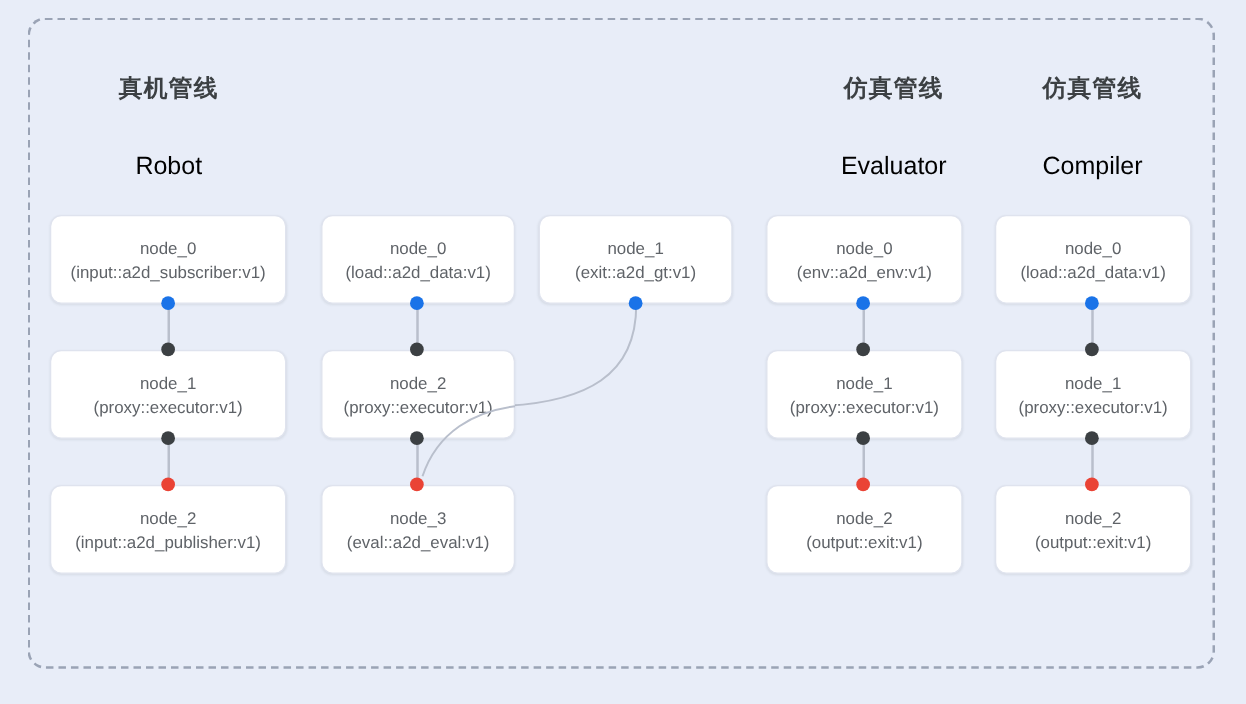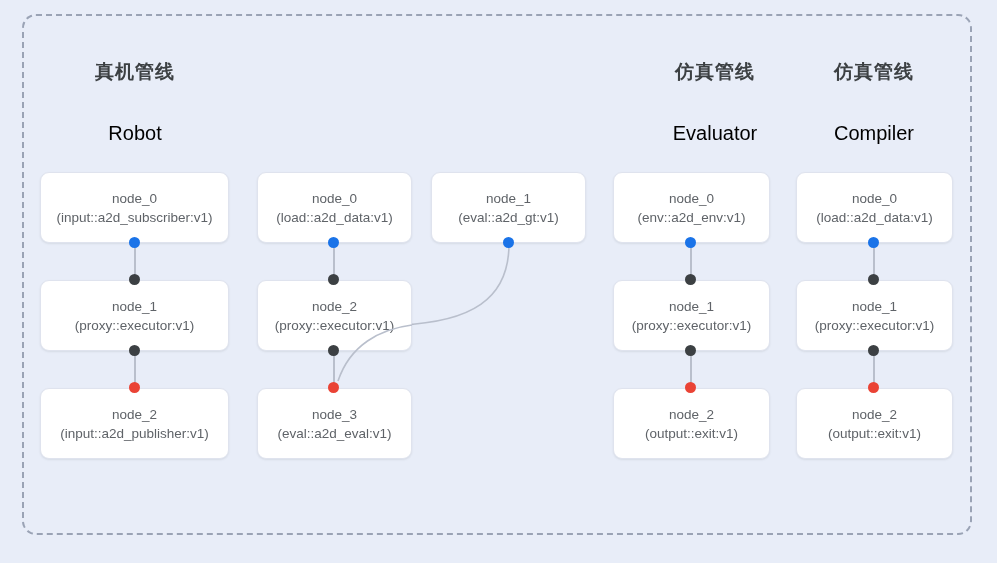--- a/index.html
+++ b/index.html
@@ -162,21 +162,21 @@
 
   <div class="edge-line" style="left:333px; top:240px; height:42px;"></div>
   <div class="edge-line" style="left:333px; top:348px; height:42px;"></div>
 
   <div class="node-card" style="left:257px; top:172px; width:155px; height:71px;">
     <div class="node-name">node_0</div>
     <div class="node-type">(load::a2d_data:v1)</div>
   </div>
   <div class="node-card" style="left:431px; top:172px; width:155px; height:71px;">
     <div class="node-name">node_1</div>
-    <div class="node-type">(eval::a2d_gt:v1)</div>
+    <div class="node-type">(exit::a2d_gt:v1)</div>
   </div>
   <div class="node-card" style="left:257px; top:280px; width:155px; height:71px;">
     <div class="node-name">node_2</div>
     <div class="node-type">(proxy::executor:v1)</div>
   </div>
   <div class="node-card" style="left:257px; top:388px; width:155px; height:71px;">
     <div class="node-name">node_3</div>
     <div class="node-type">(eval::a2d_eval:v1)</div>
   </div>
 

